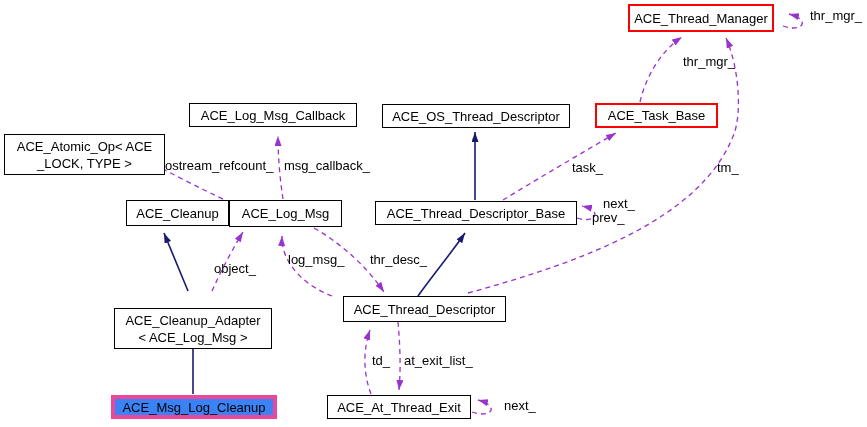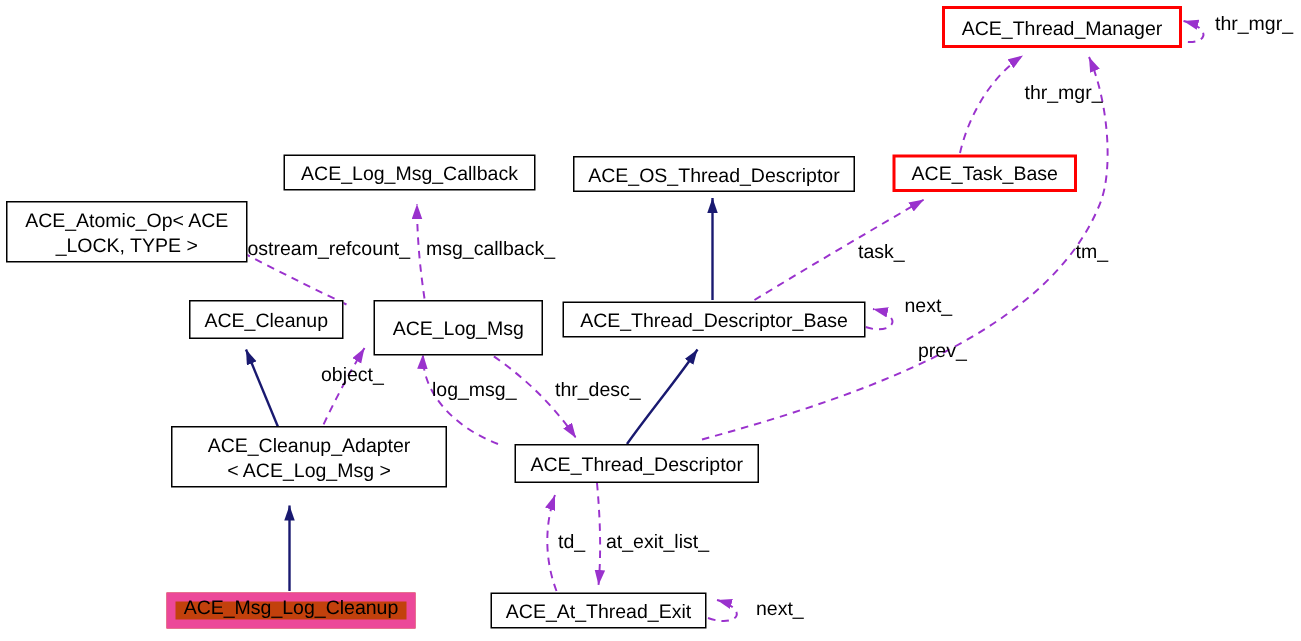--- a/index.html
+++ b/index.html
@@ -10,47 +10,47 @@
   }
   .edges{position:absolute;left:0;top:0;width:867px;height:427px;}
   .node{
     position:absolute;box-sizing:border-box;
     display:flex;flex-direction:column;align-items:center;justify-content:center;
     background:#ffffff;border:1px solid #000000;
     font-size:13px;color:#000000;text-align:center;line-height:17px;
     white-space:nowrap;cursor:pointer;
   }
   .node.red{border:2px solid #ff0000;}
-  .node.gray{background:#c2410c;border:6px solid #ec4899;justify-content:flex-end;}
+  .node.gray{background:#3b82f6;border:4px solid #ec4899;}
   .edge-label{
     position:absolute;font-size:13px;color:#000000;line-height:14px;white-space:nowrap;
   }
   
-  .n-thread-manager{left:628px;top:4px;width:160px;height:28px;}
+  .n-thread-manager{left:628px;top:4px;width:146px;height:28px;}
   .n-atomic-op{left:4px;top:95px;width:161px;height:41px;margin-top:39px;}
   .n-log-msg-callback{left:189px;top:103px;width:168px;height:24px;}
   .n-os-thread-descriptor{left:382px;top:104px;width:188px;height:24px;}
   .n-task-base{left:595px;top:103px;width:123px;height:25px;}
   .n-cleanup{left:102px;top:200px;width:103px;height:26px;margin-left:24px;}
-  .n-log-msg{left:229px;top:200px;width:113px;height:37px;margin-left:20px;}
+  .n-log-msg{left:229px;top:200px;width:113px;height:27px;}
   .n-thread-descriptor-base{left:375px;top:201px;width:202px;height:24px;}
-  .n-cleanup-adapter{left:114px;top:284px;width:184px;height:41px;}
+  .n-cleanup-adapter{left:114px;top:308px;width:158px;height:41px;}
   .n-thread-descriptor{left:317px;top:296px;width:163px;height:26px;margin-left:26px;}
   .n-msg-log-cleanup{left:111px;top:395px;width:166px;height:24px;}
   .n-at-thread-exit{left:327px;top:395px;width:144px;height:24px;}
   
   .l-thr-mgr-self{left:810px;top:9px;}
   .l-thr-mgr{left:683px;top:55px;}
   .l-ostream{left:165px;top:159px;}
   .l-msg-callback{left:284px;top:159px;}
   .l-task{left:572px;top:161px;}
   .l-tm{left:717px;top:161px;}
   .l-next{left:603px;top:197px;}
-  .l-prev{left:612px;top:211px;margin-top:16px;}
-  .l-object{left:214px;top:243px;}
+  .l-prev{left:592px;top:211px;}
+  .l-object{left:214px;top:262px;}
   .l-log-msg{left:288px;top:253px;}
   .l-thr-desc{left:370px;top:253px;}
   .l-td{left:372px;top:354px;}
   .l-at-exit-list{left:404px;top:354px;}
   .l-next-exit{left:504px;top:399px;}
   
   .usage{fill:none;stroke:#9a32cd;stroke-width:1.3;stroke-dasharray:5,4;}
   .inherit{fill:none;stroke:#191970;stroke-width:1.6;}
 </style>
 </head>

